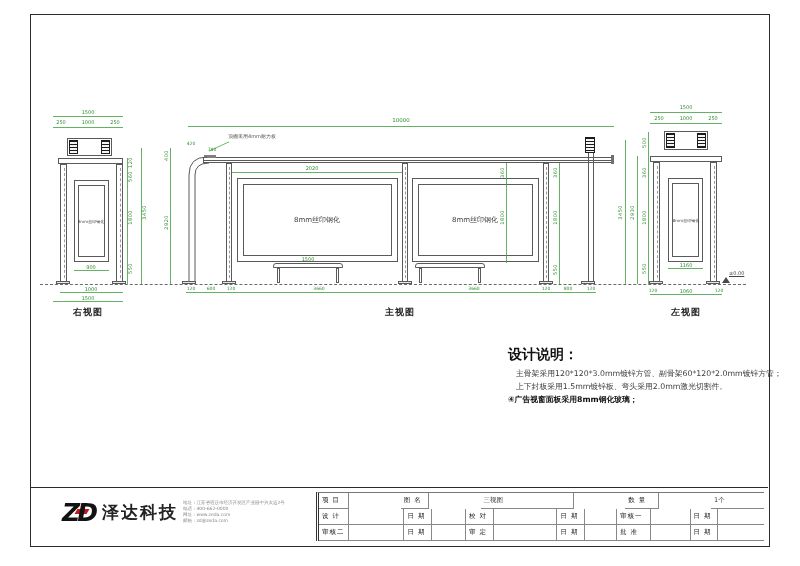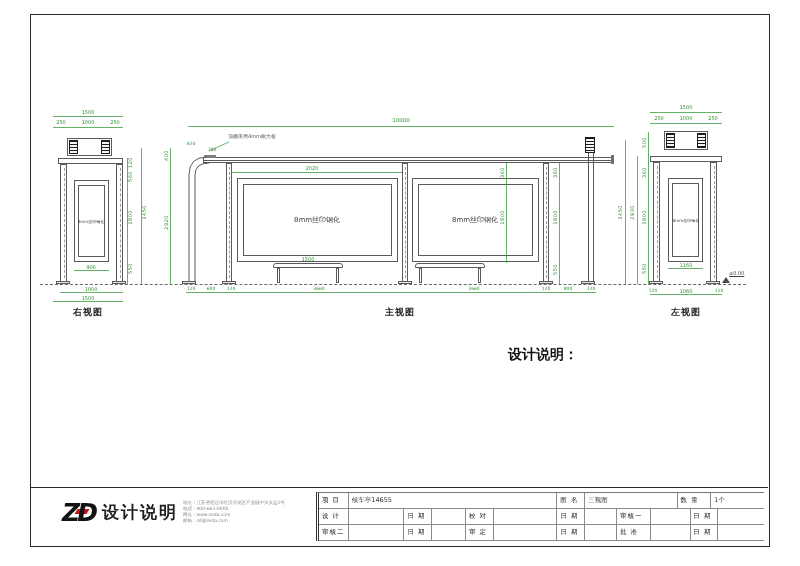--- a/index.html
+++ b/index.html
@@ -232,40 +232,42 @@
     <div class="dlh" style="left:650px;top:294px;width:72px;"></div>
 
     <div class="gmark" style="left:722px;top:277px;"></div>
     <span class="tiny-note" style="left:729px;top:270px;color:#444;text-decoration:underline;">±0.00</span>
 
     <span class="viewlabel" style="left:686px;top:306px;">左视图</span>
   </div>
 
   <div class="notes">
     <div class="title">设计说明：</div>
+    <div class="line indent">主骨架采用120*120*3.0mm镀锌方管、副骨架60*120*2.0mm镀锌方管；</div>
+    <div class="line indent">上下封板采用1.5mm镀锌板、弯头采用2.0mm激光切割件。</div>
+    <div class="line bold">④广告视窗面板采用8mm钢化玻璃；</div>
   </div>
 
   <div class="titlebar"></div>
 
   <div class="logo-mark">
     <div class="logo-red"></div>
     <div class="logo-z">ZD</div>
   </div>
-  <div class="company-name">设计说明</div>
+  <div class="company-name">泽达科技</div>
   <div class="company-info">
     <div>地址：江苏省宿迁市经济开发区产业园中兴大道2号</div>
     <div>电话：400-662-0000</div>
     <div>网址：www.zeda.com</div>
     <div>邮箱：zd@zeda.com</div>
   </div>
 
   <div class="tb">
     <div class="tb-row">
       <div class="tb-cell tb-label" style="width:30px;">项 目</div>
-      <div class="tb-cell" style="width:210px;">候车亭14655</div>
       <div class="tb-cell tb-label" style="width:28px;">图 名</div>
       <div class="tb-cell" style="width:93px;">三视图</div>
       <div class="tb-cell tb-label" style="width:34px;">数 量</div>
       <div class="tb-cell" style="width:53px;border-right:none;">1个</div>
     </div>
     <div class="tb-row">
       <div class="tb-cell tb-label" style="width:30px;">设 计</div>
       <div class="tb-cell" style="width:56px;"></div>
       <div class="tb-cell tb-label" style="width:28px;">日 期</div>
       <div class="tb-cell" style="width:34px;"></div>

